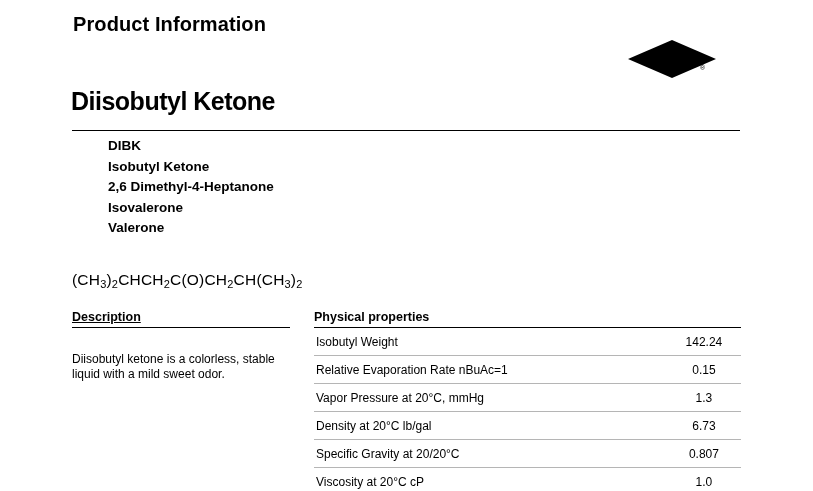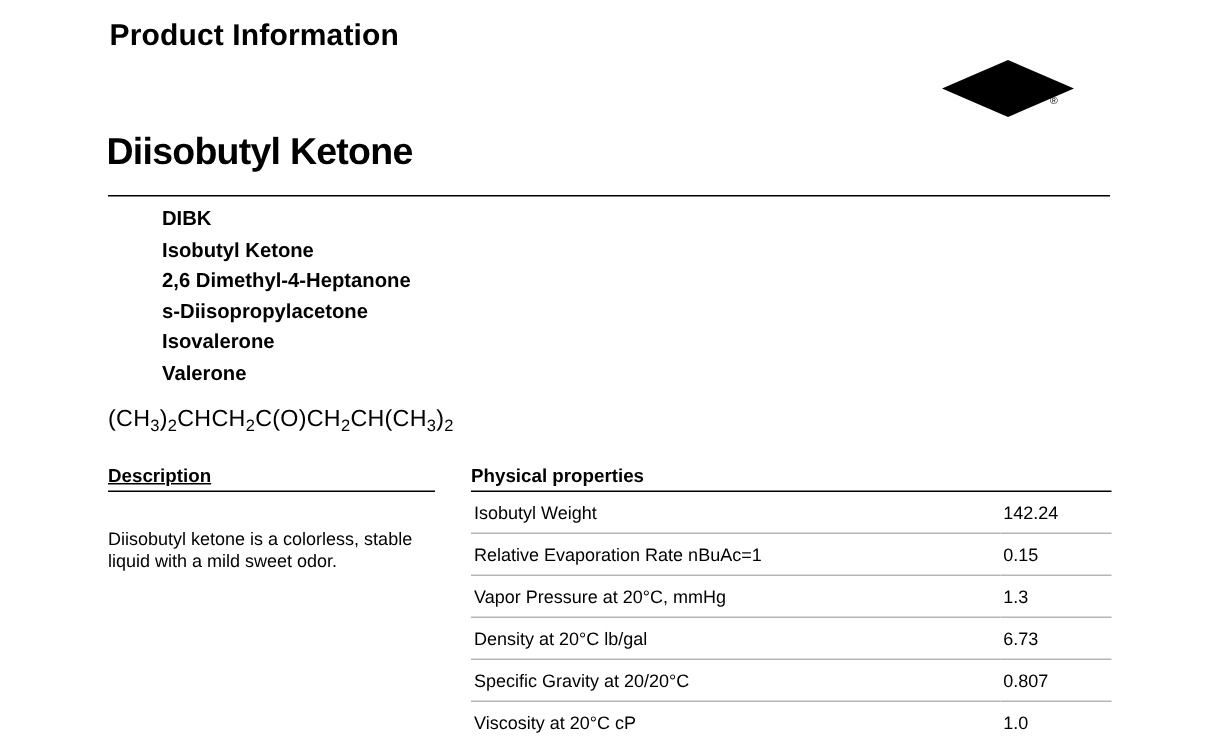--- a/index.html
+++ b/index.html
@@ -147,21 +147,21 @@
     border-collapse: collapse;
     width: 427px;
     font-size: 12px;
   }
   table.props td {
     padding: 7px 0 6px 2px;
     border-bottom: 1px solid #b5b5b5;
     vertical-align: bottom;
   }
   table.props td.value {
-    text-align: left;
+    text-align: center;
     padding-right: 2px;
   }
 </style>
 </head>
 <body>
 
 <div class="page">
 
   <div class="header-label">Product Information</div>
 
@@ -173,21 +173,20 @@
     <div class="reg">®</div>
   </div>
 
   <div class="product-title">Diisobutyl Ketone</div>
   <div class="title-rule"></div>
 
   <div class="synonyms">
     <div>DIBK</div>
     <div>Isobutyl Ketone</div>
     <div>2,6 Dimethyl-4-Heptanone</div>
-    <div>s-Diisopropylacetone</div>
     <div>Isovalerone</div>
     <div>Valerone</div>
   </div>
 
   <div class="formula"><span>(CH</span><sub>3</sub><span>)</span><sub>2</sub><span>CHCH</span><sub>2</sub><span>C(O)CH</span><sub>2</sub><span>CH(CH</span><sub>3</sub><span>)</span><sub>2</sub></div>
 
   <div class="desc-col">
     <div class="desc-heading">Description</div>
     <div class="desc-rule"></div>
     <div class="desc-text">Diisobutyl ketone is a colorless, stable liquid with a mild sweet odor.</div>

